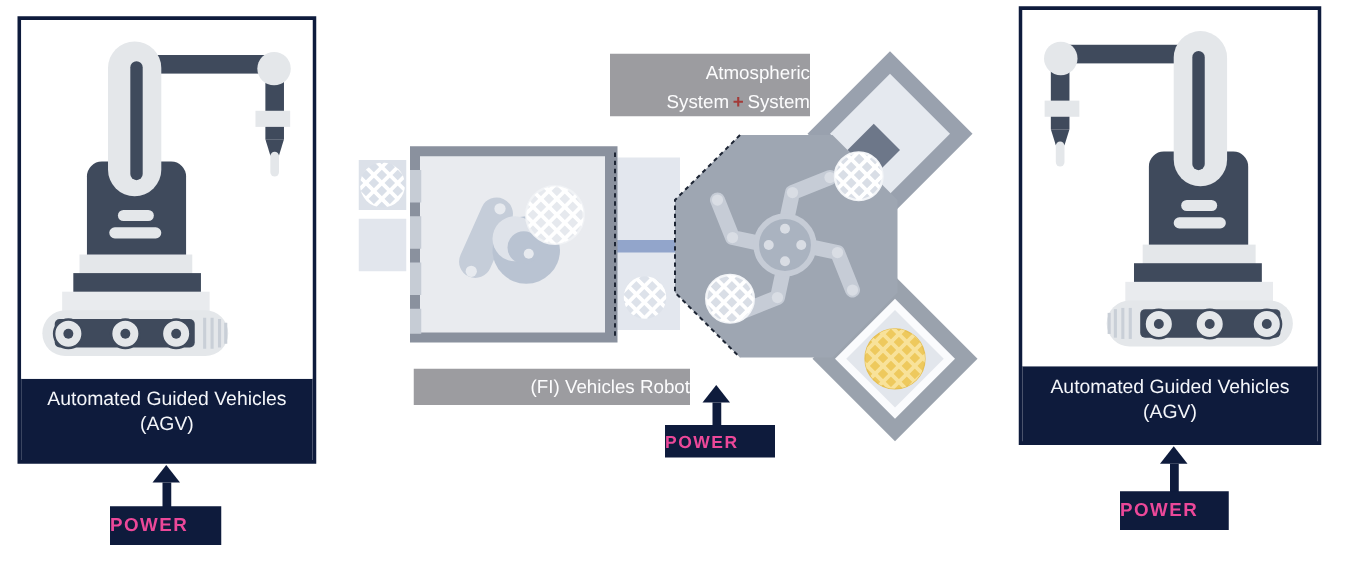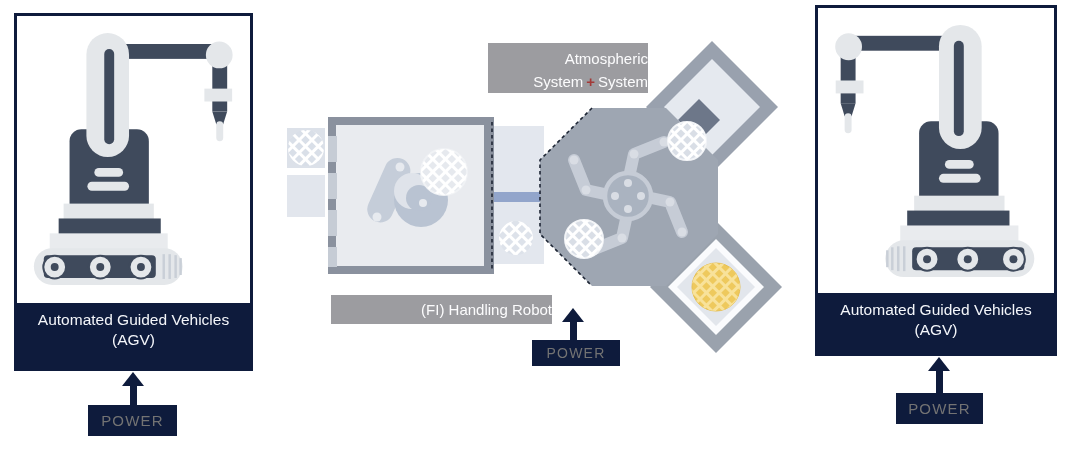--- a/index.html
+++ b/index.html
@@ -18,22 +18,22 @@
   .agv-box.left{left:14px;top:13px;width:239px;height:358px;}
   .agv-box.right{left:815px;top:5px;width:242px;height:351px;}
   .agv-white{position:relative;background:#ffffff;}
   .agv-box.left .agv-white{height:287px;}
   .agv-box.right .agv-white{height:285px;}
   .agv-band{background:#0e1b3c;color:#f4f6fa;text-align:center;font-size:15.5px;line-height:1.3;padding-top:7px;box-sizing:border-box;}
   .agv-box.left .agv-band{height:65px;}
   .agv-box.right .agv-band{height:63px;}
 
   
-  .power-box{position:absolute;background:#0e1b3c;color:#737373;text-align:center;
-             font-size:15px;font-weight:400;letter-spacing:1.2px;}
+  .power-box{position:absolute;background:#0e1b3c;color:#ec4899;text-align:left;
+             font-size:15px;font-weight:700;letter-spacing:1.2px;}
   .power-box.p-left{left:88px;top:405px;width:89px;height:31px;line-height:31px;}
   .power-box.p-center{left:532px;top:340px;width:88px;height:26px;line-height:26px;font-size:14px;}
   .power-box.p-right{left:896px;top:393px;width:87px;height:31px;line-height:31px;}
   .arrow-up{position:absolute;width:22px;}
   .arrow-up .head{width:0;height:0;border-left:11px solid transparent;border-right:11px solid transparent;border-bottom:14px solid #0e1b3c;}
   .arrow-up .shaft{width:7px;margin:0 auto;background:#0e1b3c;}
   .arrow-up.a-left{left:122px;top:372px;} .arrow-up.a-left .shaft{height:20px;}
   .arrow-up.a-center{left:562px;top:308px;} .arrow-up.a-center .shaft{height:18px;}
   .arrow-up.a-right{left:928px;top:357px;} .arrow-up.a-right .shaft{height:23px;}
 
@@ -162,21 +162,21 @@
         <circle cx="444" cy="172" r="23" fill="url(#latW)"></circle>
       </g>
       <path d="M492,122 V270" fill="none" stroke="#1d2534" stroke-width="1.6" stroke-dasharray="3.5,3"></path>
     </g>
   </svg>
 
   <div class="glabel atmo">
     <span>Atmospheric</span><br>
     <span>System</span><span class="plus">+</span><span>System</span>
   </div>
-  <div class="glabel handling">(FI) Handling Robot</div>
+  <div class="glabel handling">(FI) Vehicles Robot</div>
 
   <div class="agv-box left">
     <div class="agv-white">
       <svg class="robot-svg" width="228" height="282" viewBox="0 0 230 284">
         <g>
           <rect x="51" y="112" width="80" height="95" rx="12" fill="#3f4a5c"></rect>
           <rect x="76" y="151" width="29" height="9" rx="4.5" fill="#e4e7ea"></rect>
           <rect x="69" y="165" width="42" height="9" rx="4.5" fill="#e4e7ea"></rect>
           <rect x="45" y="187" width="91" height="16" fill="#e4e7ea"></rect>
           <rect x="40" y="202" width="103" height="16" fill="#3f4a5c"></rect>

